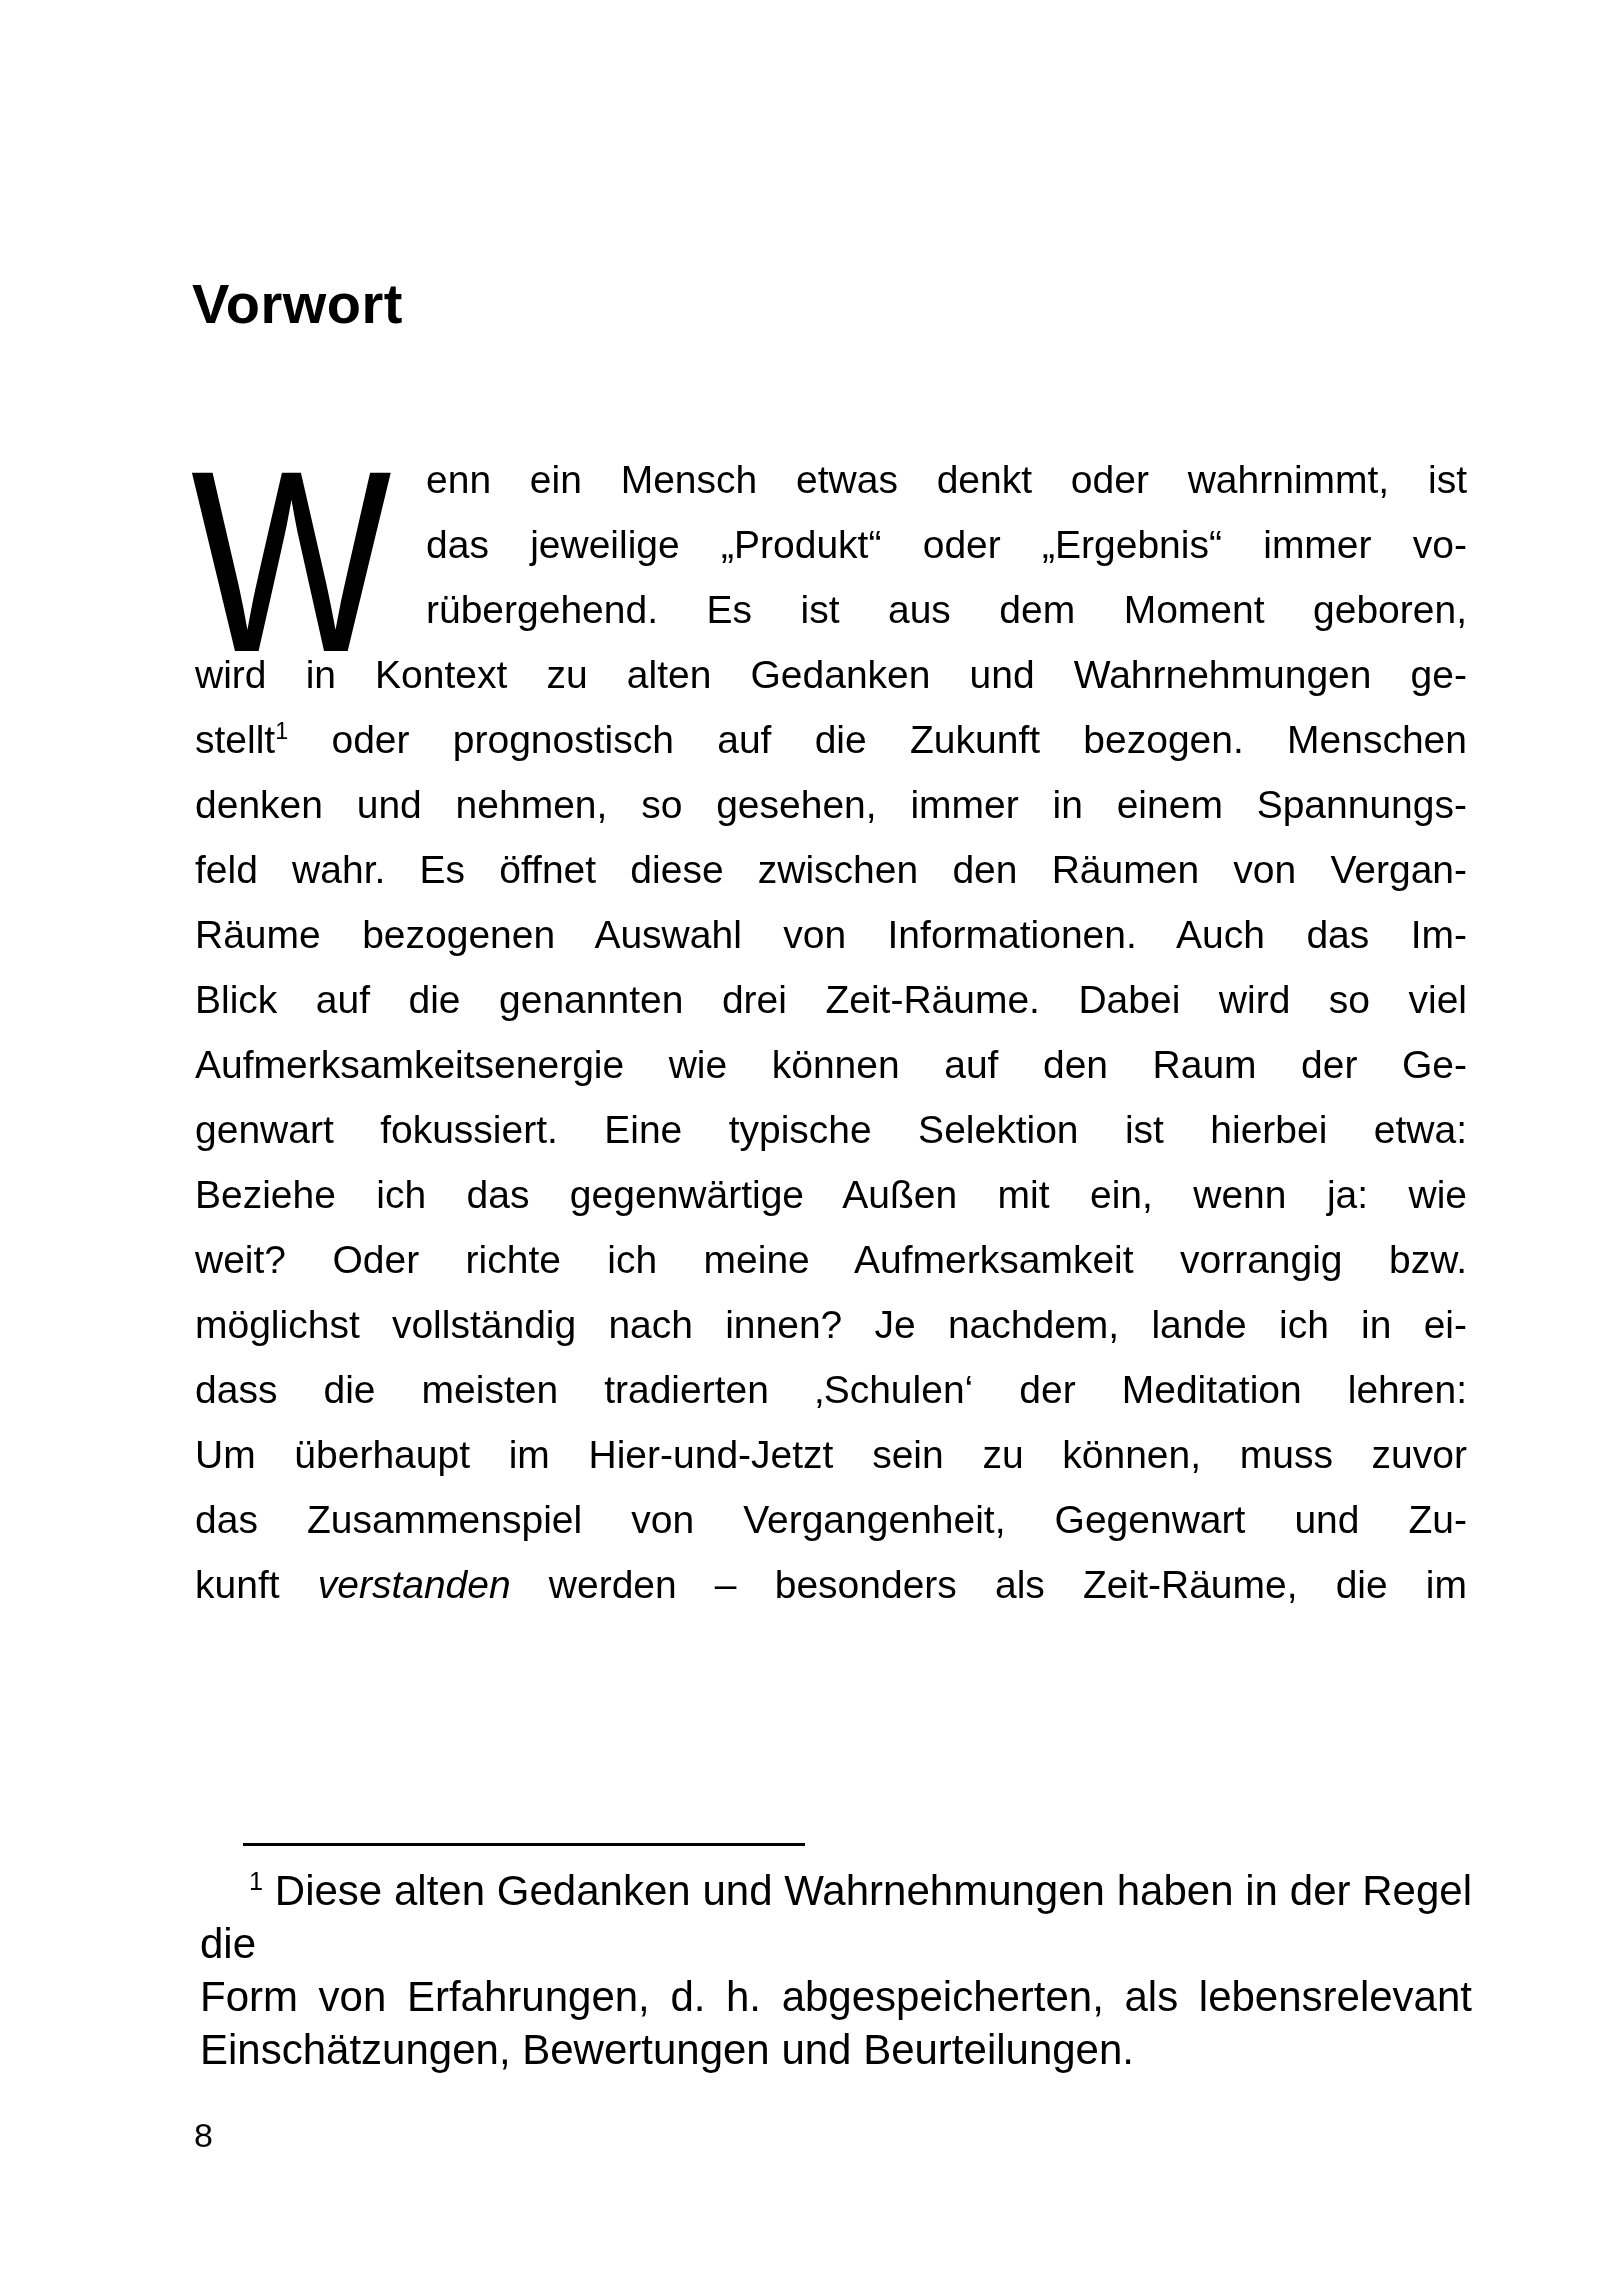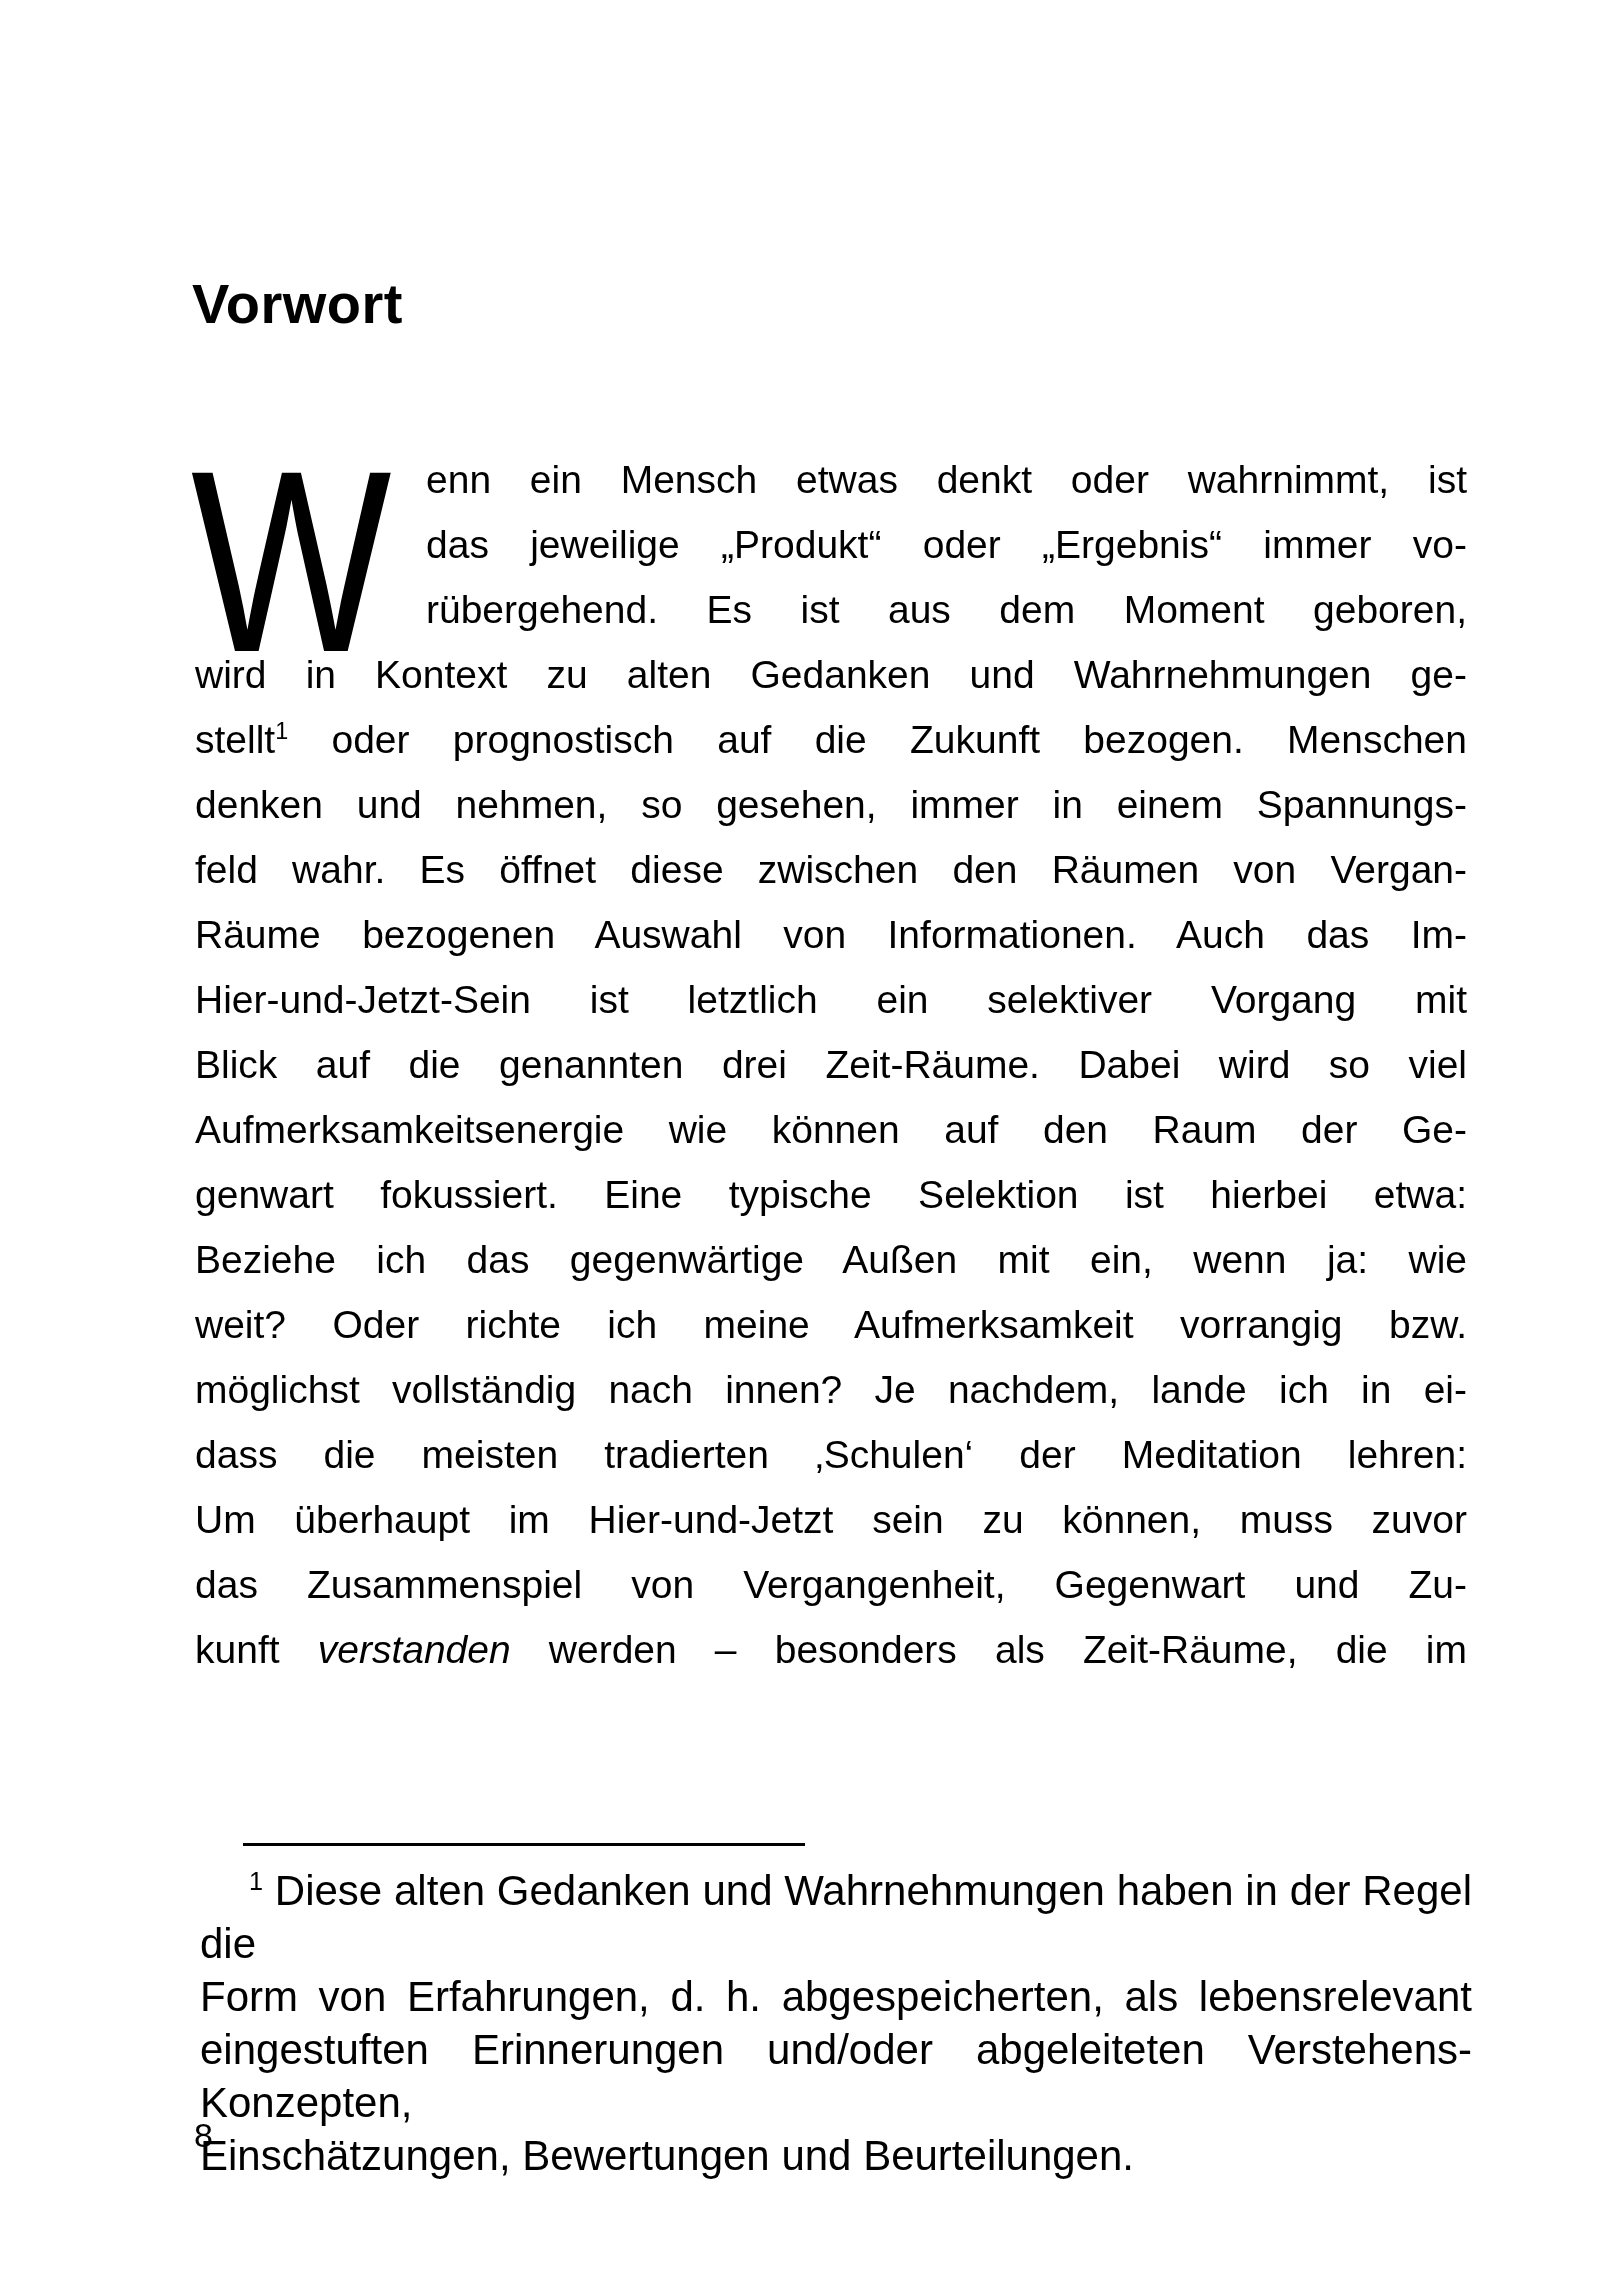--- a/index.html
+++ b/index.html
@@ -89,38 +89,36 @@
     <span class="dropcap">W</span>
 
   <div class="line indent"><span>enn ein Mensch etwas denkt oder wahrnimmt, ist</span></div>
       <div class="line indent"><span>das jeweilige „Produkt“ oder „Ergebnis“ immer vo-</span></div>
       <div class="line indent"><span>rübergehend. Es ist aus dem Moment geboren,</span></div>
       <div class="line"><span>wird in Kontext zu alten Gedanken und Wahrnehmungen ge-</span></div>
       <div class="line"><span>stellt</span><sup>1</sup><span> oder prognostisch auf die Zukunft bezogen. Menschen</span></div>
       <div class="line"><span>denken und nehmen, so gesehen, immer in einem Spannungs-</span></div>
       <div class="line"><span>feld wahr. Es öffnet diese zwischen den Räumen von Vergan-</span></div>
       <div class="line"><span>Räume bezogenen Auswahl von Informationen. Auch das Im-</span></div>
-      <div class="line"><span>Hier-und-Jetzt-Sein ist letztlich ein selektiver Vorgang mit</span></div>
       <div class="line"><span>Blick auf die genannten drei Zeit-Räume. Dabei wird so viel</span></div>
       <div class="line"><span>Aufmerksamkeitsenergie wie können auf den Raum der Ge-</span></div>
       <div class="line"><span>genwart fokussiert. Eine typische Selektion ist hierbei etwa:</span></div>
       <div class="line"><span>Beziehe ich das gegenwärtige Außen mit ein, wenn ja: wie</span></div>
       <div class="line"><span>weit? Oder richte ich meine Aufmerksamkeit vorrangig bzw.</span></div>
       <div class="line"><span>möglichst vollständig nach innen? Je nachdem, lande ich in ei-</span></div>
       <div class="line"><span>dass die meisten tradierten ‚Schulen‘ der Meditation lehren:</span></div>
       <div class="line"><span>Um überhaupt im Hier-und-Jetzt sein zu können, muss zuvor</span></div>
       <div class="line"><span>das Zusammenspiel von Vergangenheit, Gegenwart und Zu-</span></div>
       <div class="line"><span>kunft </span><em>verstanden</em><span> werden – besonders als Zeit-Räume, die im</span></div>
     </div>
 
   <div class="footnote-rule"></div>
 
   <div class="footnote-text">
 
   <div class="fline first"><sup>1</sup><span> Diese alten Gedanken und Wahrnehmungen haben in der Regel die</span></div>
       <div class="fline"><span>Form von Erfahrungen, d. h. abgespeicherten, als lebensrelevant</span></div>
-      <div class="fline"><span>eingestuften Erinnerungen und/oder abgeleiteten Verstehens-Konzepten,</span></div>
       <div class="fline last"><span>Einschätzungen, Bewertungen und Beurteilungen.</span></div>
     </div>
 
   <div class="page-number">8</div>
 </div>
 
 
 </body></html>

